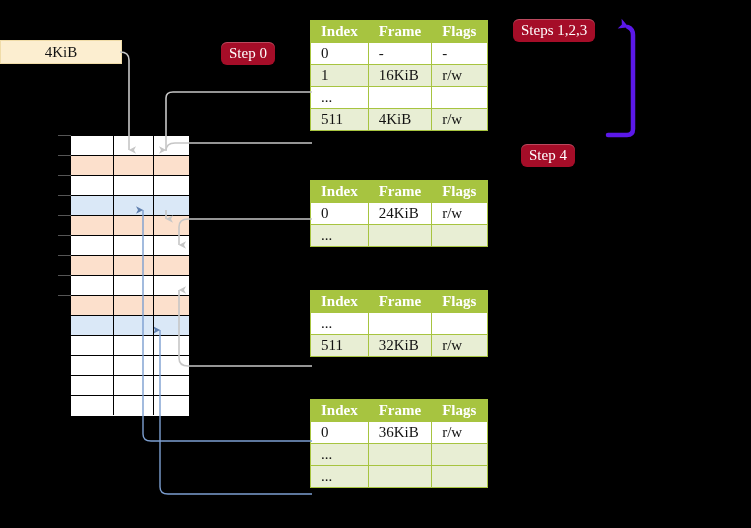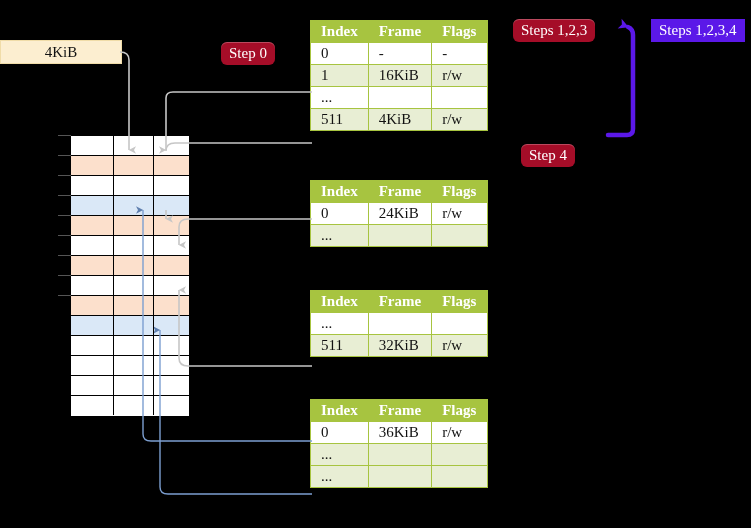--- a/index.html
+++ b/index.html
@@ -59,21 +59,20 @@
 
   
   #wires{position:absolute;left:0;top:0;width:751px;height:528px;pointer-events:none;}
 </style>
 </head>
 <body>
 
 <div class="stage">
 
   <div class="badge red" id="badge-steps123">Steps 1,2,3</div>
-  <div class="badge violet" id="badge-steps1234">Steps 1,2,3,4</div>
   <div class="badge red" id="badge-step0">Step 0</div>
   <div class="badge red" id="badge-step4">Step 4</div>
 
   <div id="kib-box">
     <span>4KiB</span>
   </div>
 
   <div id="mem-grid">
       <div class="mrow"></div>
       <div class="mrow orange"></div>

